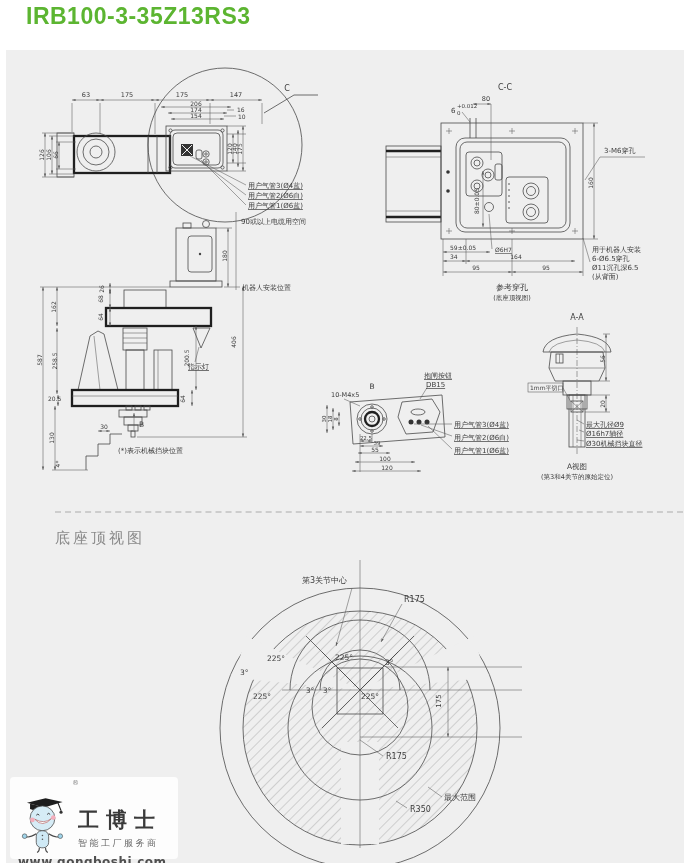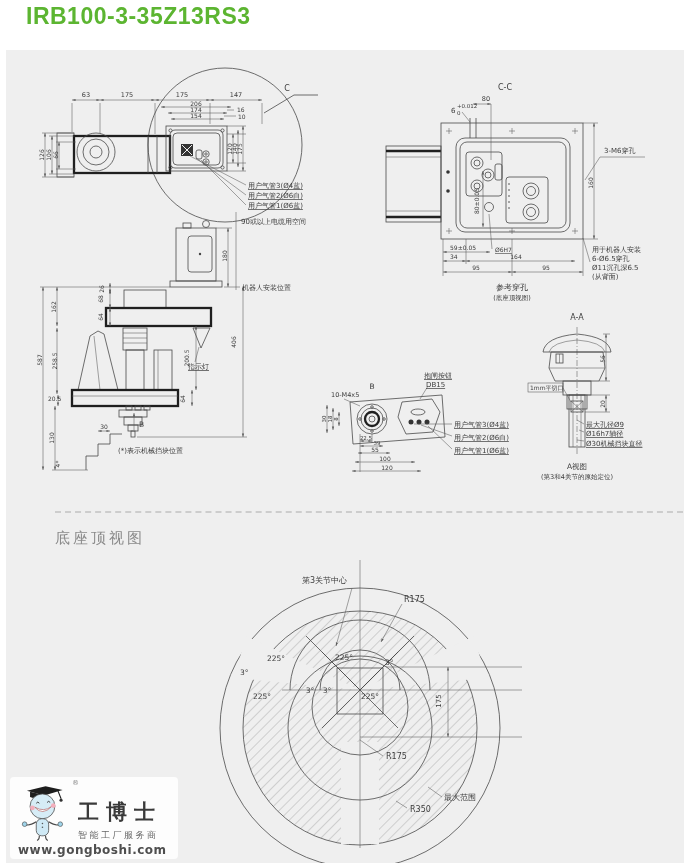--- a/index.html
+++ b/index.html
@@ -14,21 +14,21 @@
   svg .ln{stroke:#4a4a4a;stroke-width:.8;fill:none}
   svg .thk{stroke:#1f1f1f;stroke-width:2.3;fill:none}
   svg .dim{stroke:#5a5a5a;stroke-width:.55;fill:none}
   svg .dl{stroke:#5a5a5a;stroke-width:.55;fill:none;marker-start:url(#ar);marker-end:url(#ar)}
   svg text{fill:#3c3c3c;font-family:"DejaVu Sans",sans-serif}
   svg .t55{font-size:5.5px}svg .t6{font-size:6px}svg .t65{font-size:6.5px}
   svg .t7{font-size:7px}svg .t75{font-size:7.5px}svg .t8{font-size:8px}
   svg .mid{text-anchor:middle}
   svg .u{text-decoration:underline}
   .logo{position:absolute;left:10px;top:777px;width:168px;height:82px;background:#fdfdfd;border-radius:4px}
-  .logo-row{display:flex;align-items:flex-end;padding:3px 4px 0 4px}
+  .logo-row{display:flex;align-items:center;padding:15px 4px 0 4px}
   .logo-texts{margin-left:4px;margin-top:10px}
   .logo-brand{font-family:"DejaVu Serif","Liberation Serif",serif;font-size:21px;font-weight:bold;
     color:#3a3a3a;letter-spacing:7px;white-space:nowrap}
   .logo-tag{font-size:9px;color:#666;letter-spacing:2.5px;margin-top:3px;white-space:nowrap}
   .logo-url{font-size:12px;font-weight:bold;color:#4f4f4f;padding:1px 0 0 8px;letter-spacing:.5px}
   .logo-reg{position:absolute;left:62px;top:2px;font-size:7px;color:#888}
 </style>
 </head>
 <body>
 

